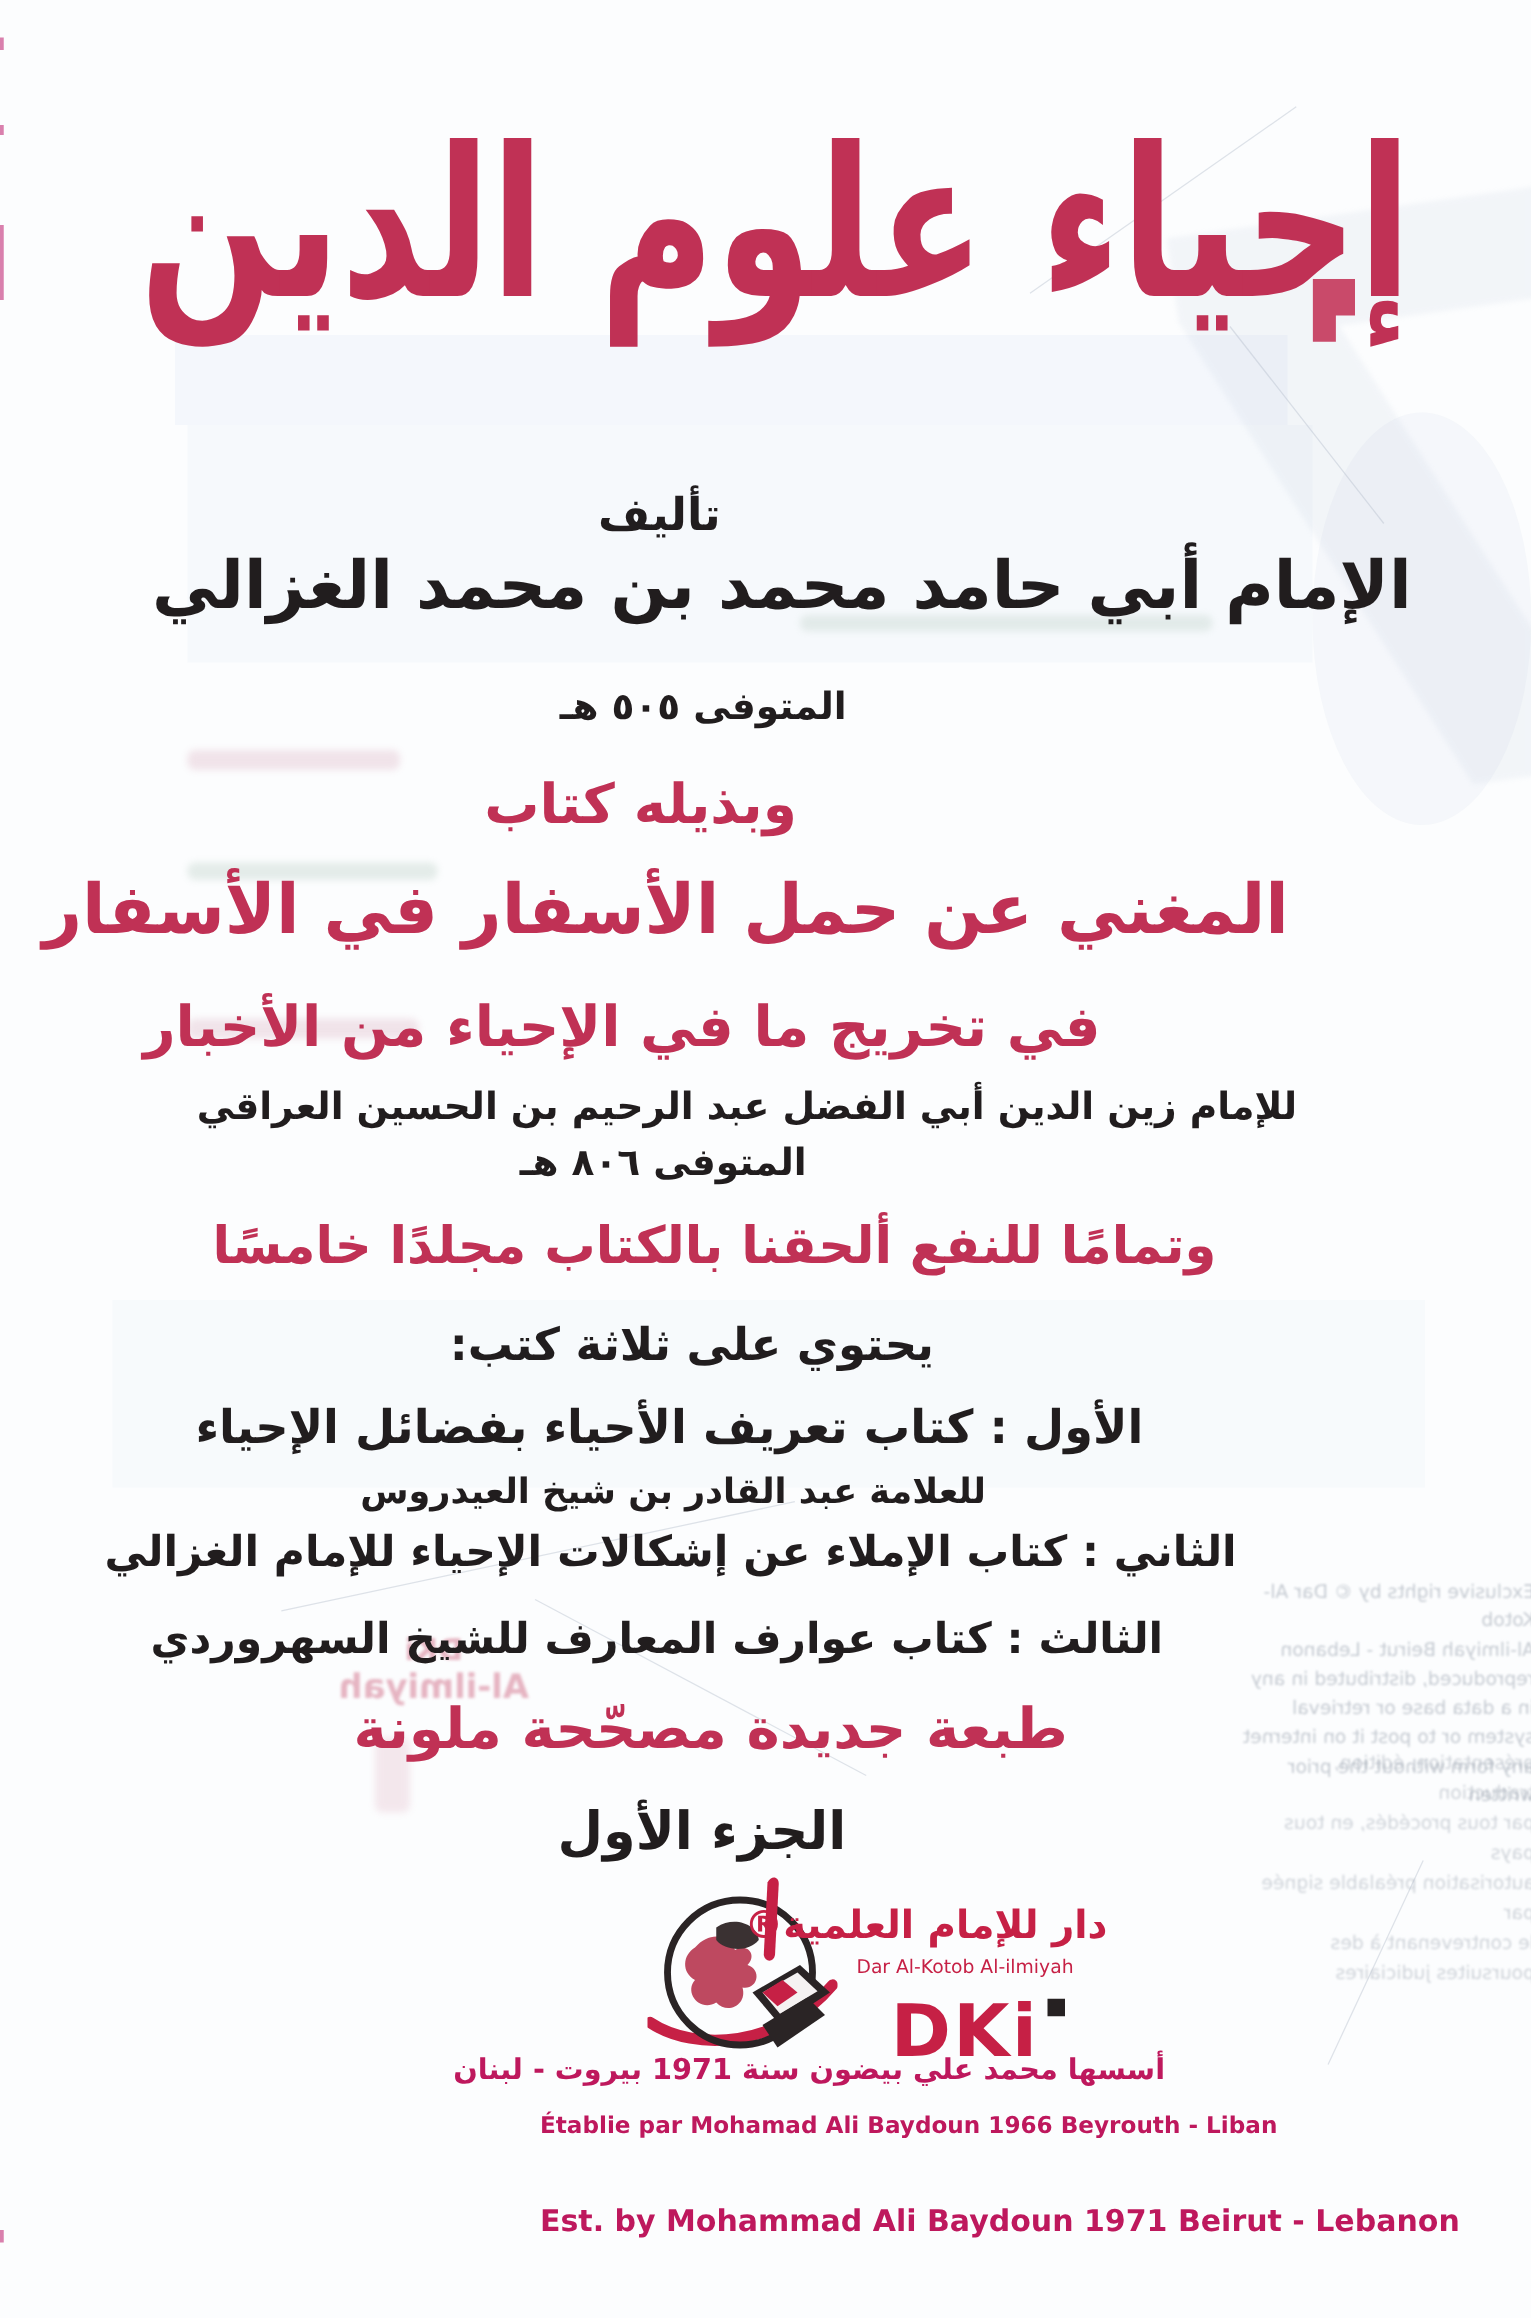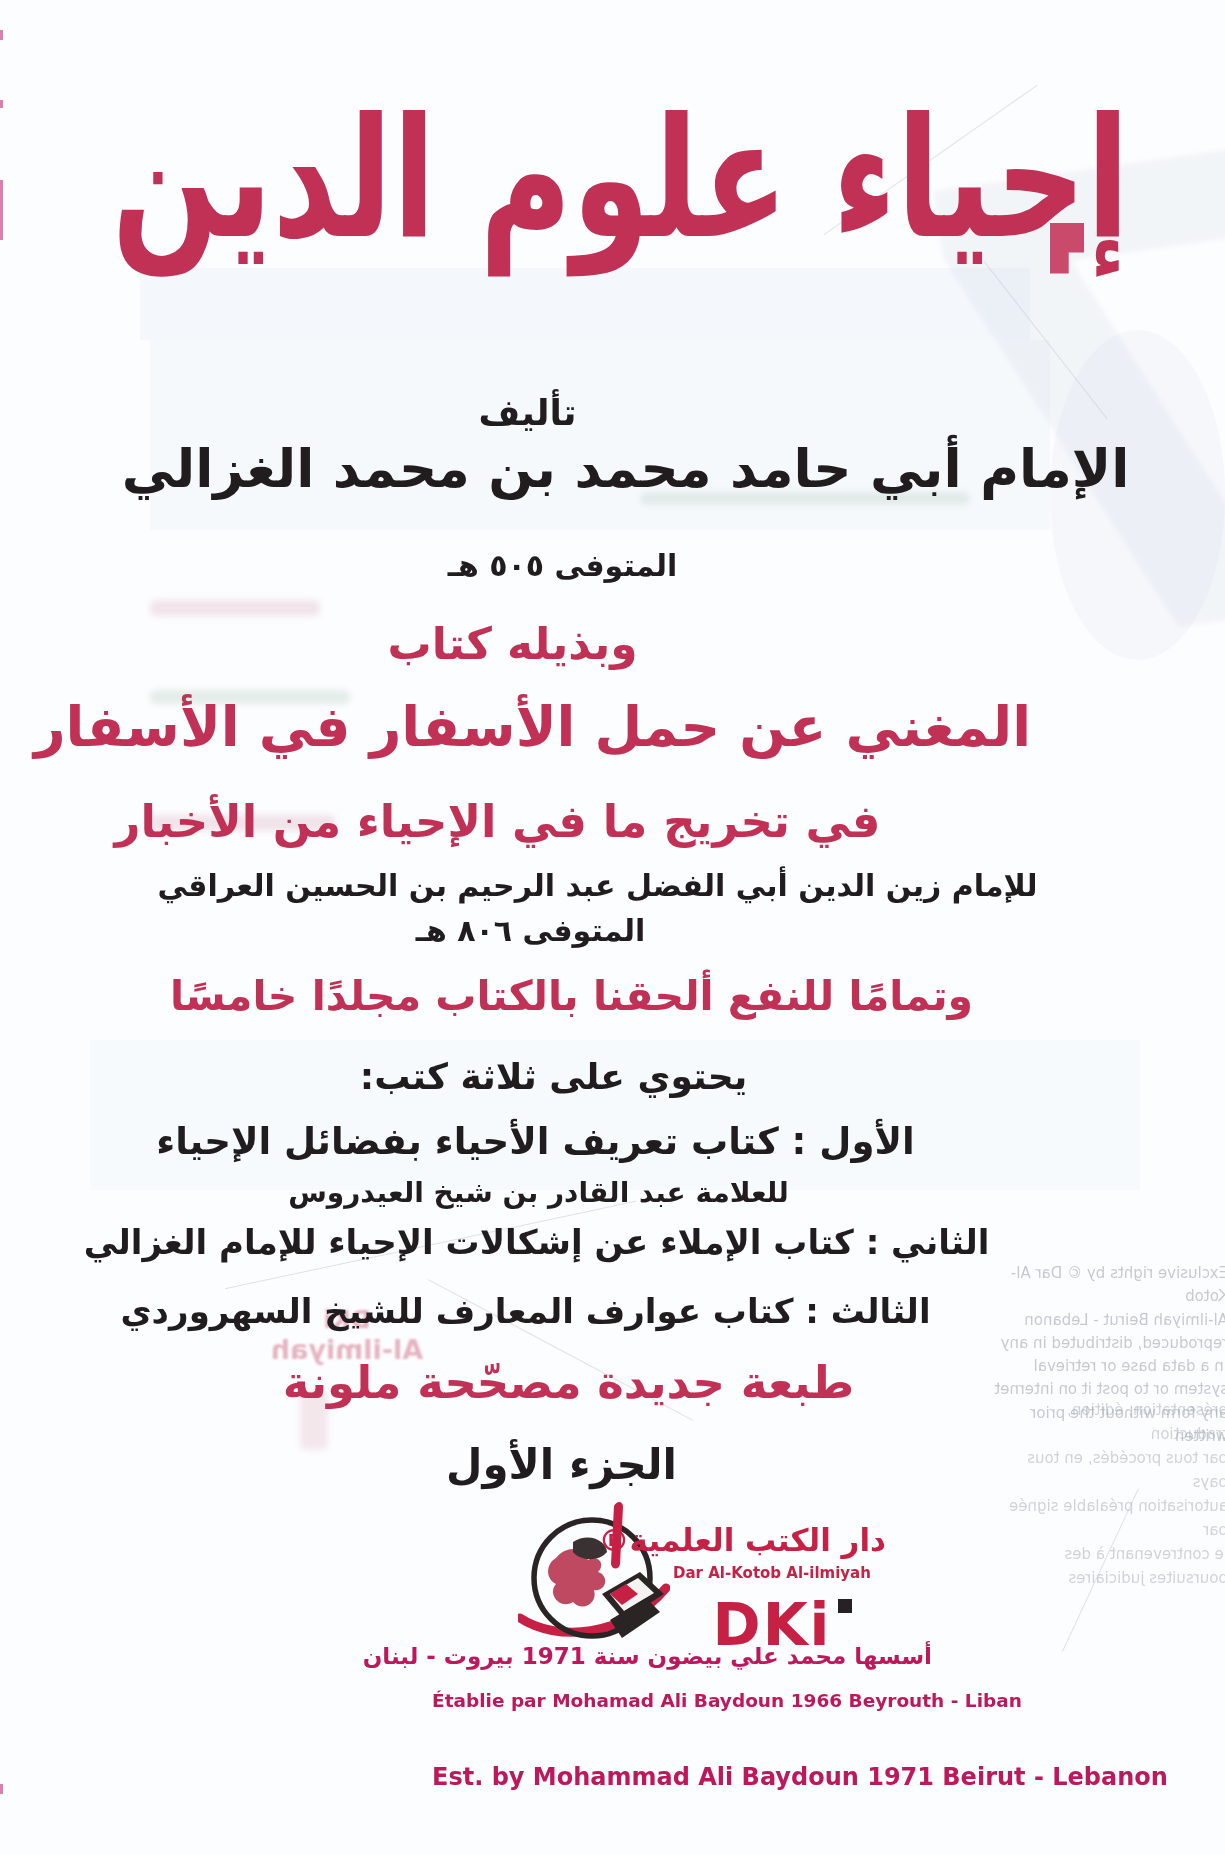--- a/index.html
+++ b/index.html
@@ -48,21 +48,21 @@
   .t-item1{top:1120px;font-size:37px;transform:translateX(-77px);}
   .t-item1s{top:1176px;font-size:28px;transform:translateX(-74px);}
   .t-item2{top:1222px;font-size:34px;transform:translateX(-76px);}
   .t-item3{top:1291px;font-size:34px;transform:translateX(-87px);}
   .t-edition{top:1356px;font-size:45px;transform:translateX(-44px);}
   .t-volume{top:1440px;font-size:42px;transform:translateX(-51px);}
   
   .logo-svg{position:absolute;left:518px;top:1498px;}
   .pub-col{position:absolute;left:658px;top:1522px;width:228px;text-align:center;}
   .pub-ar{font-size:31px;font-weight:bold;color:var(--logo-red);direction:rtl;white-space:nowrap;}
-  .pub-en{font-size:15px;font-weight:bold;color:var(--logo-red);margin-top:6px;white-space:nowrap;}
+  .pub-en{font-size:15px;font-weight:normal;color:var(--logo-red);margin-top:6px;white-space:nowrap;}
   .pub-dki{position:relative;font-size:58px;font-weight:bold;color:var(--logo-red);letter-spacing:2px;line-height:1;margin-top:14px;}
   .dki-dot{position:absolute;width:14px;height:14px;background:#262122;right:34px;top:3px;}
   .found{position:absolute;left:432px;width:500px;text-align:center;color:#be185d;font-weight:bold;white-space:nowrap;}
   .found-ar{top:1643px;font-size:23px;direction:rtl;}
   .found-en{top:1763px;font-size:24px;}
   .found-fr{top:1690px;font-size:18.5px;}
 </style>
 </head>
 <body>
 
@@ -141,21 +141,21 @@
     <path d="M38,60 C50,46 66,50 70,62 C80,56 88,66 80,74 C92,78 88,94 76,92 C80,106 64,114 55,104 C42,112 29,96 38,86 C27,80 28,66 38,60 Z" fill="#b93a52" opacity="0.92"></path>
     <path d="M55,44 C70,34 88,42 89,54 C80,65 61,62 55,54 Z" fill="#3a3132"></path>
     <path d="M96,8 C99,2 105,3 105,9 L102,66 C101,72 94,72 93,66 Z" fill="#c62045"></path>
     <polygon points="84,96 122,74 146,96 106,122" fill="#2a2425"></polygon>
     <polygon points="92,96 120,80 136,95 106,113" fill="#f5f2f2"></polygon>
     <polygon points="92,96 108,86 120,96 104,107" fill="#c62045"></polygon>
     <polygon points="92,122 128,100 142,114 104,140" fill="#2a2425"></polygon>
   </svg>
 
   <div class="pub-col">
-    <div class="pub-ar">دار الكتب العلمية®</div>
+    <div class="pub-ar">دار للإمام العلمية®</div>
     <div class="pub-en">Dar Al-Kotob Al-ilmiyah</div>
     <div class="pub-dki">
       <span>DKi</span>
       <span class="dki-dot"></span>
     </div>
   </div>
 
   <div class="found found-ar">أسسها محمد علي بيضون سنة 1971 بيروت - لبنان</div>
   <div class="found found-en">Est. by Mohammad Ali Baydoun 1971 Beirut - Lebanon</div>
   <div class="found found-fr">Établie par Mohamad Ali Baydoun 1966 Beyrouth - Liban</div>

